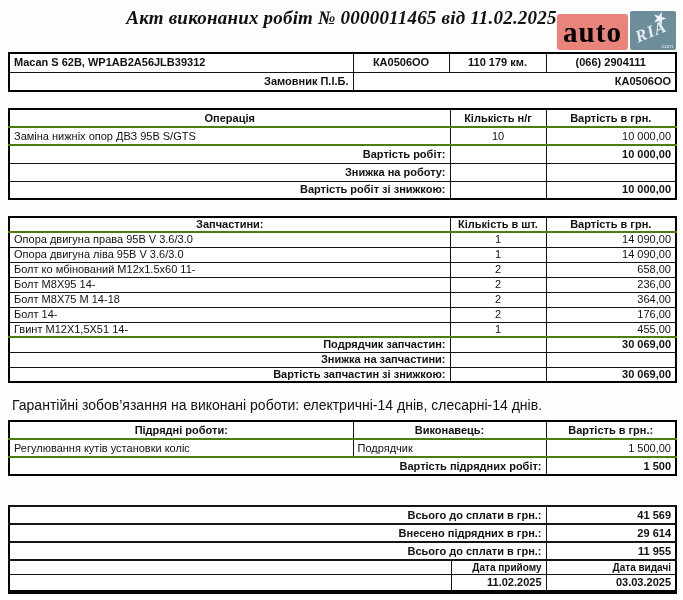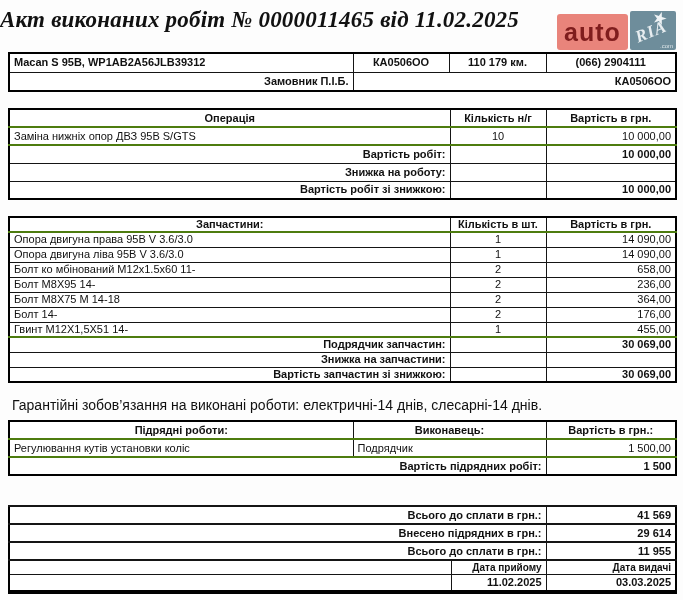--- a/index.html
+++ b/index.html
@@ -1,28 +1,28 @@
 <!DOCTYPE html>
 <html><head>
 <meta charset="utf-8">
 <style>
   * { margin:0; padding:0; box-sizing:border-box; }
   html,body { width:683px; height:600px; background:#fdfdfd; overflow:hidden;
     font-family:"Liberation Sans", sans-serif; color:#111; }
   .page { position:relative; width:683px; height:600px; }
 
-  .doc-title { position:absolute; top:7px; left:0; width:100%; text-align:left;
+  .doc-title { position:absolute; top:7px; left:0; width:100%; text-align:center;
     font-family:"Liberation Serif", serif; font-weight:bold; font-style:italic;
-    font-size:23px; letter-spacing:.2px; }
+    font-size:19px; letter-spacing:.2px; }
 
   
   .logo { position:absolute; top:11px; right:7px; display:flex; gap:2px; align-items:flex-end; z-index:5; }
   .logo-auto { width:71px; height:36px; background:#e9847b; border-radius:3px;
     display:flex; align-items:center; justify-content:center; }
-  .logo-auto span { color:#7f1d1d; font-size:25px; font-weight:bold; letter-spacing:1px; }
+  .logo-auto span { color:#000000; font-size:29px; font-weight:bold; letter-spacing:1px;font-family:Liberation Serif, serif; }
   .logo-ria { width:46px; height:39px; background:#6e8d9b; border-radius:2px; position:relative; overflow:hidden; }
   .logo-ria .star { position:absolute; top:-3px; right:9px; color:#eef2f4; font-size:17px;
     transform:rotate(18deg); font-style:normal; }
   .logo-ria .ria-text { position:absolute; left:5px; top:11px; color:#e7edf0;
     font-family:"Liberation Serif", serif; font-weight:bold; font-style:italic;
     font-size:17px; transform:rotate(-22deg); letter-spacing:1px; }
   .logo-ria .com { position:absolute; right:3px; bottom:1px; color:#dfe7ea; font-size:6px; }
 
   
   table { position:absolute; left:8px; width:667px; border-collapse:collapse;
@@ -71,21 +71,21 @@
 
   <table id="vehicle-table">
     <colgroup>
         <col style="width:344px">
         <col style="width:96px">
         <col style="width:97px">
         <col style="width:130px">
       </colgroup>
     <tbody>
         <tr>
-      <td>Macan S 95B, WP1AB2A56JLB39312</td>
+      <td>Macan S 62B, WP1AB2A56JLB39312</td>
       <td class="c">КА0506ОО</td>
       <td class="c">110 179 км.</td>
       <td class="c">(066) 2904111</td>
     </tr>
     <tr>
       <td class="r">Замовник П.І.Б.</td>
       <td class="r" colspan="3">КА0506ОО</td>
     </tr>
   </tbody>
     </table>

